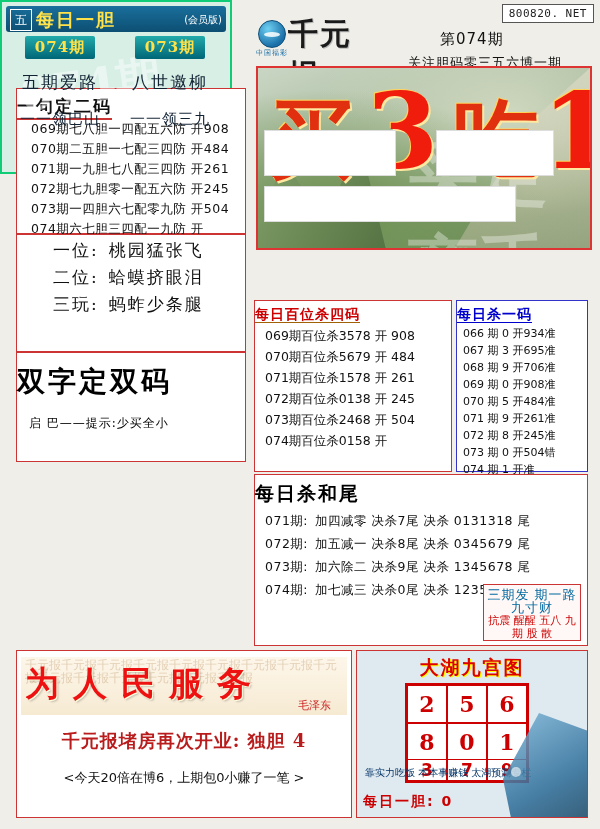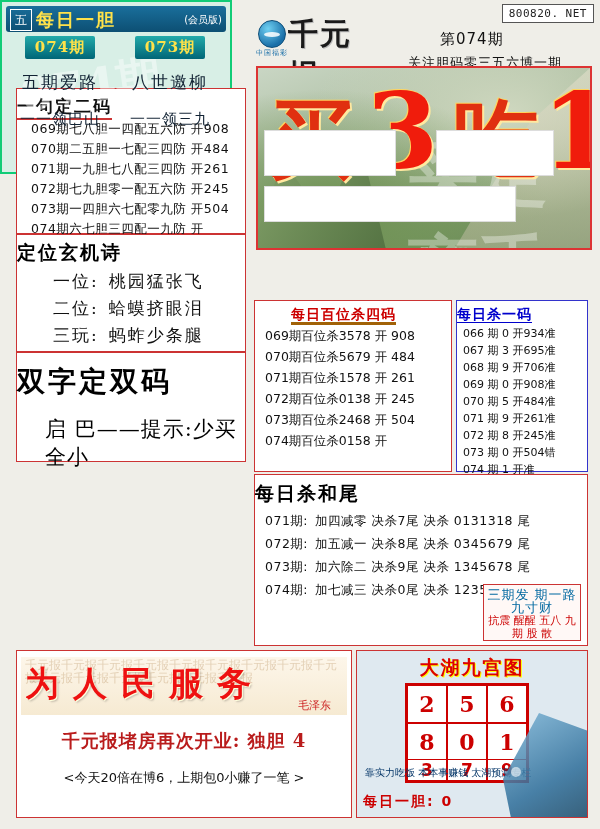--- a/index.html
+++ b/index.html
@@ -103,27 +103,27 @@
   
   .pB{left:16px;top:234px;width:228px;height:116px;border:1px solid #c33;background:#fff;}
   .pB .t{font-size:19px;padding-top:5px;letter-spacing:2px;}
   .pB .row{font-size:17px;padding:4px 0 0 36px;color:#111;letter-spacing:2px;
     font-family:"DejaVu Serif","Liberation Serif",serif;}
   .pB .row b{font-weight:normal;margin-right:10px;}
 
   
   .pC{left:16px;top:352px;width:228px;height:108px;border:1px solid #c33;background:#fff;}
   .pC .t{font-size:28px;padding-top:10px;letter-spacing:3px;}
-  .pC .row{font-size:21px;padding:14px 8px 0 12px;letter-spacing:1px;
-    font-family:"DejaVu Serif","Liberation Serif",serif;margin-left:16px;}
+  .pC .row{font-size:12px;padding:14px 8px 0 12px;letter-spacing:1px;
+    font-family:"DejaVu Serif","Liberation Serif",serif;}
 
   
   .pD{left:254px;top:300px;width:196px;height:170px;border:1px solid #c33;background:#fff;}
   .pD .t{font-size:14px;padding-top:5px;color:#c00;letter-spacing:1px;}
-  .pD .t span{border-bottom:3px solid #a16207;margin-left:36px;}
+  .pD .t span{border-bottom:1px solid #a16207;}
   .pD .row{font-size:12.5px;padding:4px 0 0 10px;color:#111;}
 
   
   .pE{left:456px;top:300px;width:130px;height:170px;border:1px solid #33c;background:#fff;}
   .pE .t{font-size:14px;padding-top:5px;color:#00c;letter-spacing:1px;}
   .pE .t span{border-bottom:1px solid #00c;}
   .pE .row{font-size:11px;padding:2px 0 0 6px;color:#111;}
   .pE .note{font-size:10px;color:#c00;text-align:center;padding-top:4px;}
 
   
@@ -260,21 +260,20 @@
     <div class="t panel-title"><u>一句定二码</u></div>
     <div class="row">069期七八胆一四配五六防 开908</div>
     <div class="row">070期二五胆一七配三四防 开484</div>
     <div class="row">071期一九胆七八配三四防 开261</div>
     <div class="row">072期七九胆零一配五六防 开245</div>
     <div class="row">073期一四胆六七配零九防 开504</div>
     <div class="row">074期六七胆三四配一九防 开</div>
   </div>
 
   <div class="panel pB">
-    <div class="t panel-title">定位玄机诗</div>
     <div class="row">
       <b>一位:</b><span>桃园猛张飞</span>
     </div>
     <div class="row">
       <b>二位:</b><span>蛤蟆挤眼泪</span>
     </div>
     <div class="row">
       <b>三玩:</b><span>蚂蚱少条腿</span>
     </div>
   </div>

